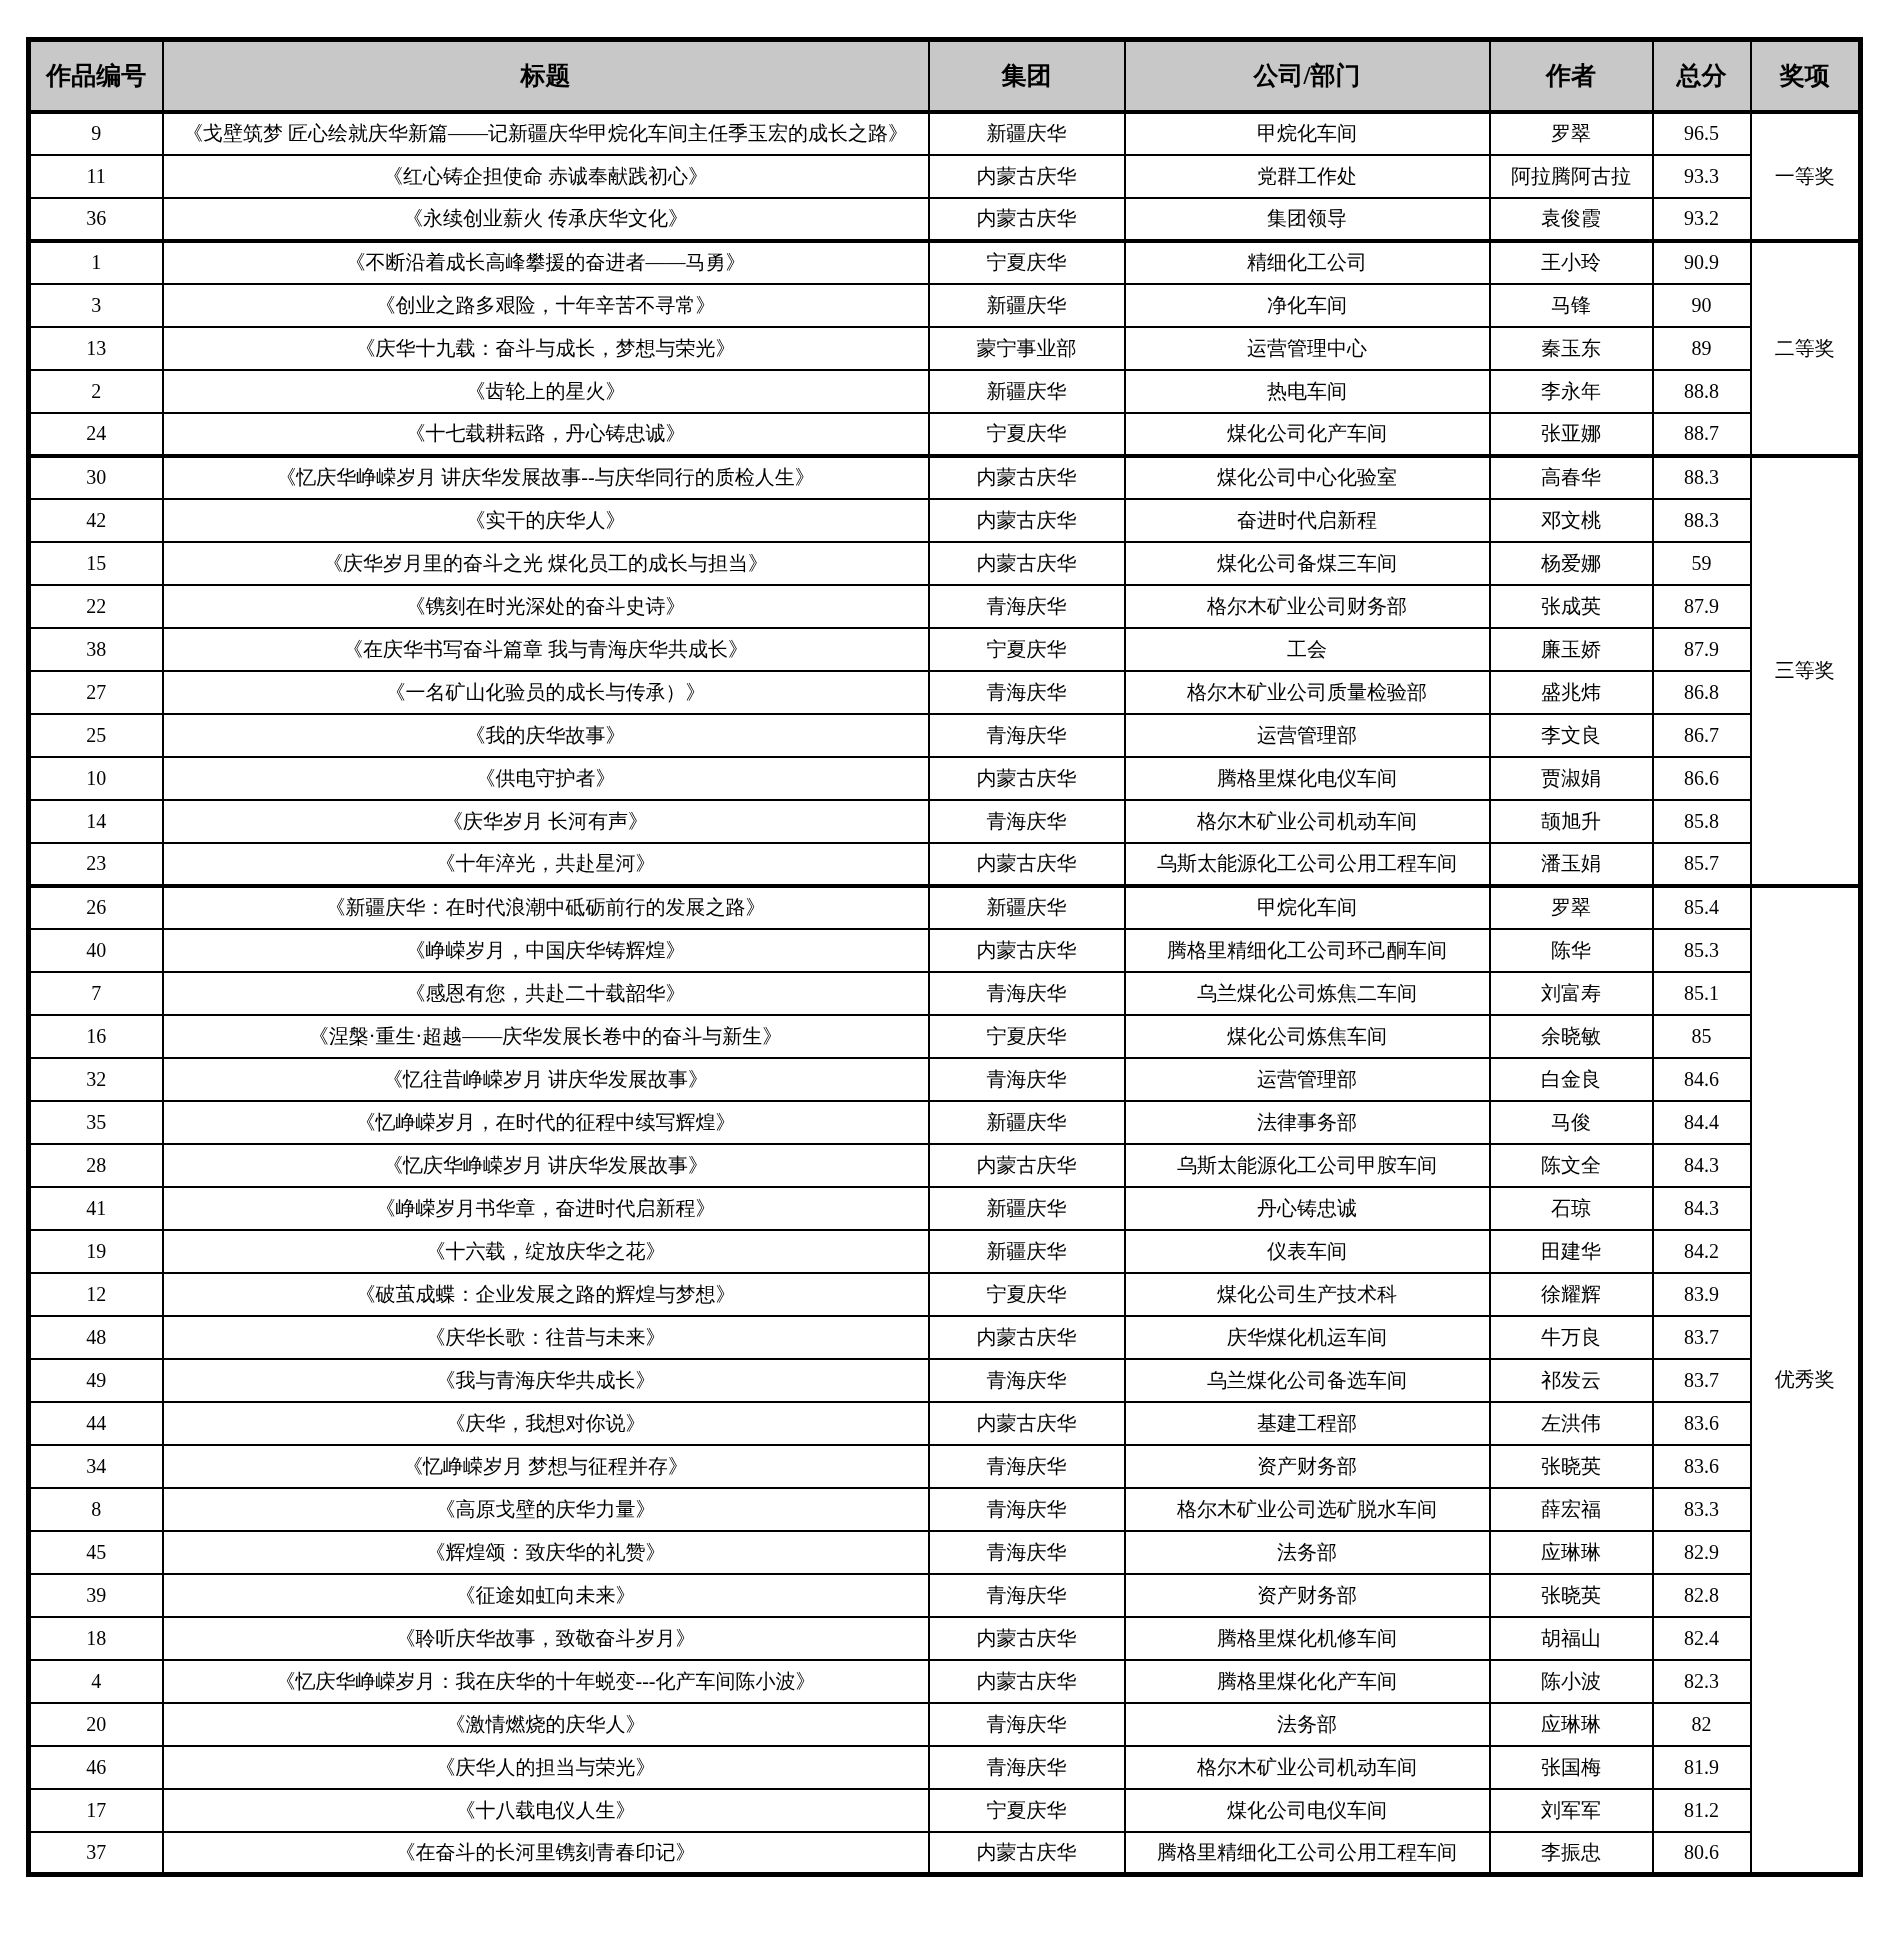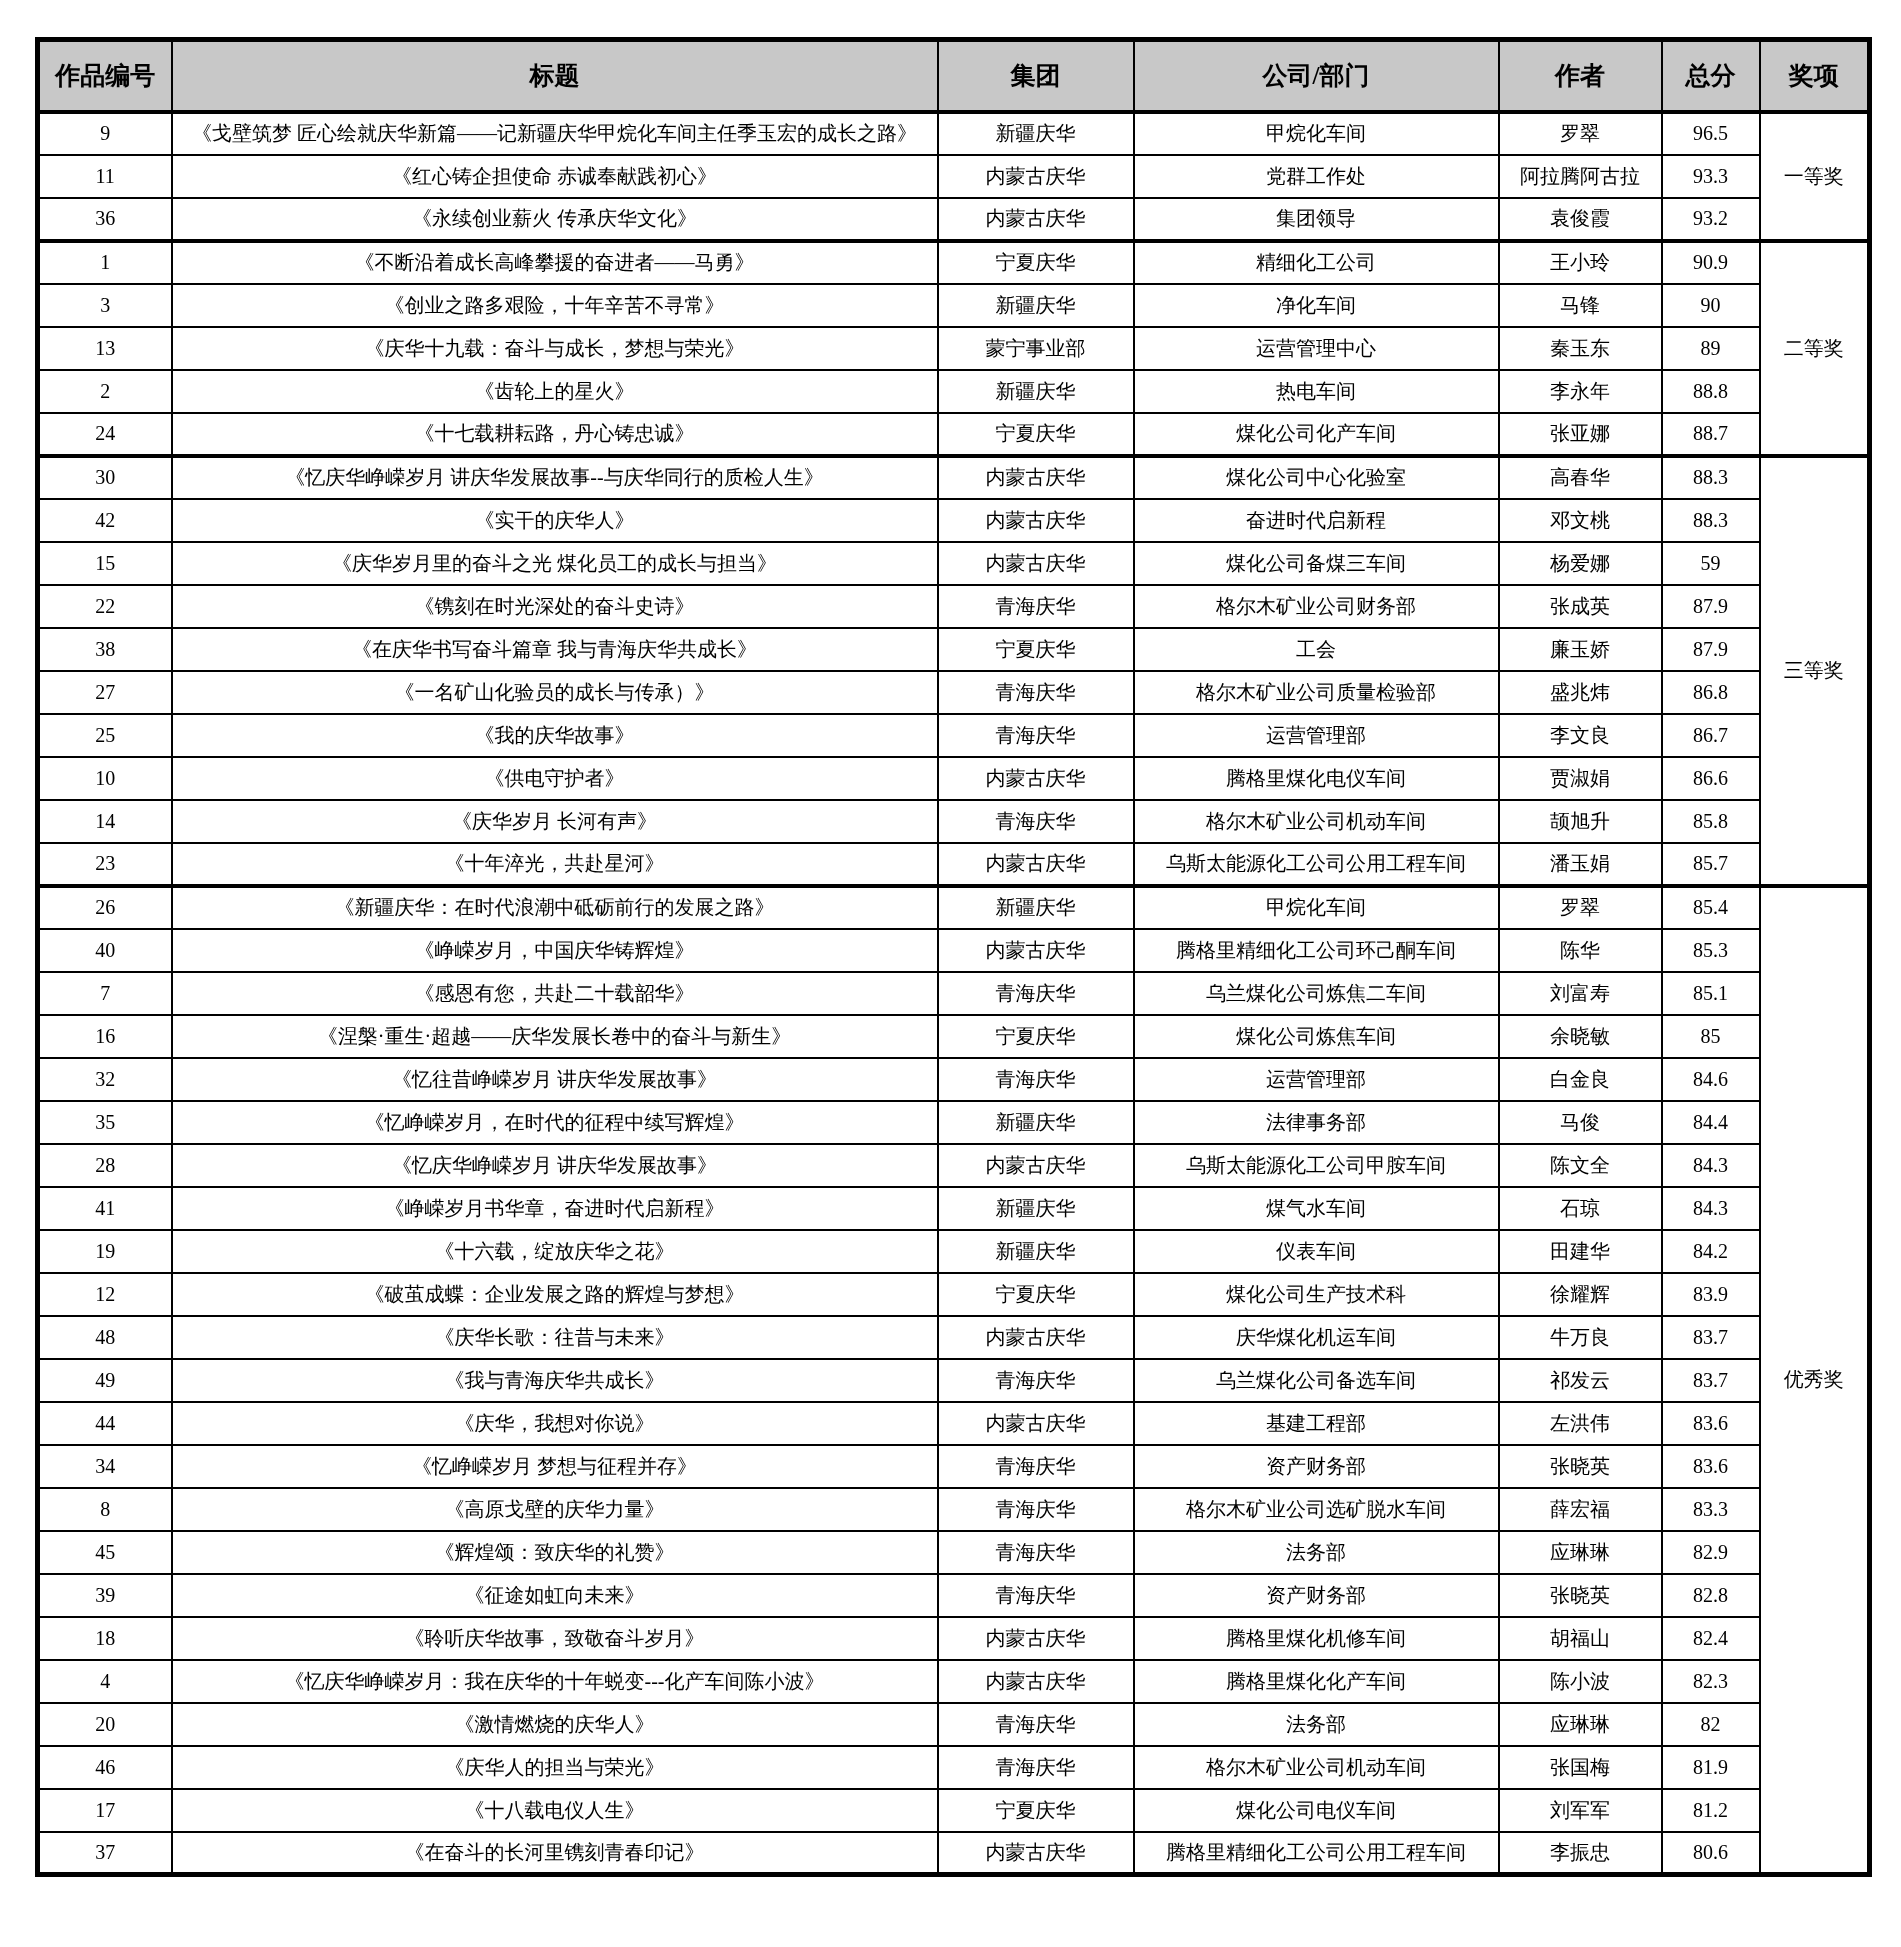--- a/index.html
+++ b/index.html
@@ -9,21 +9,21 @@
     font-family: "Liberation Serif", "DejaVu Serif", serif;
   }
   .page {
     width: 1901px;
     height: 1947px;
     position: relative;
     background: #ffffff;
   }
   table.awards {
     position: absolute;
-    left: 35px;
+    left: 26px;
     top: 37px;
     width: 1831px;
     border-collapse: collapse;
     table-layout: fixed;
     border: 5.5px solid #000000;
     padding-left: 36px;
   }
   table.awards th, table.awards td {
     border: 2.8px solid #000000;
     text-align: center;
@@ -271,21 +271,21 @@
           <td>《忆庆华峥嵘岁月 讲庆华发展故事》</td>
           <td>内蒙古庆华</td>
           <td>乌斯太能源化工公司甲胺车间</td>
           <td>陈文全</td>
           <td>84.3</td>
         </tr>
         <tr>
           <td>41</td>
           <td>《峥嵘岁月书华章，奋进时代启新程》</td>
           <td>新疆庆华</td>
-          <td>煤气水车间</td>
+          <td>丹心铸忠诚</td>
           <td>石琼</td>
           <td>84.3</td>
         </tr>
         <tr>
           <td>19</td>
           <td>《十六载，绽放庆华之花》</td>
           <td>新疆庆华</td>
           <td>仪表车间</td>
           <td>田建华</td>
           <td>84.2</td>

